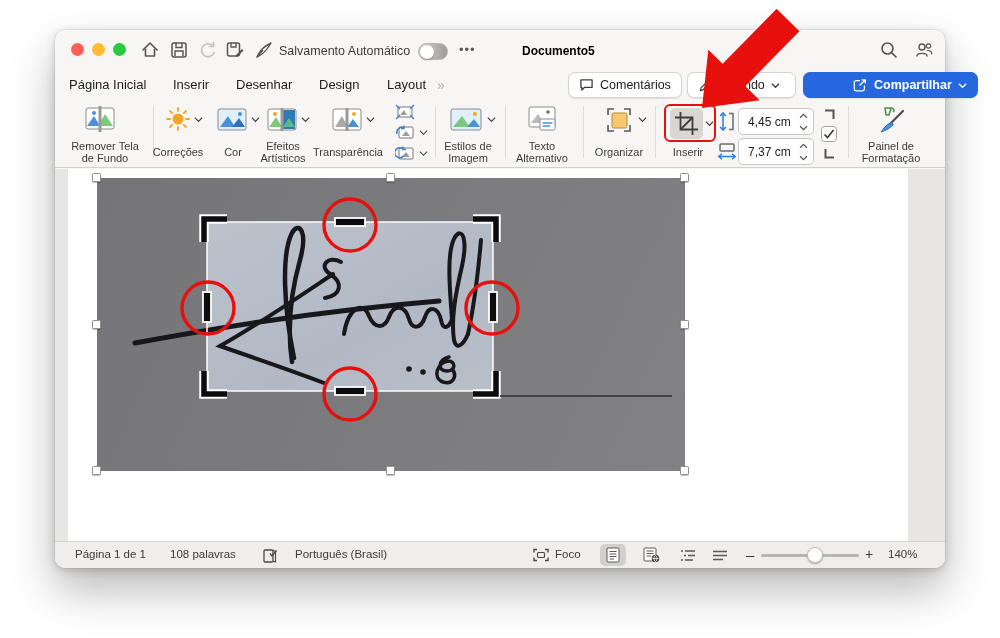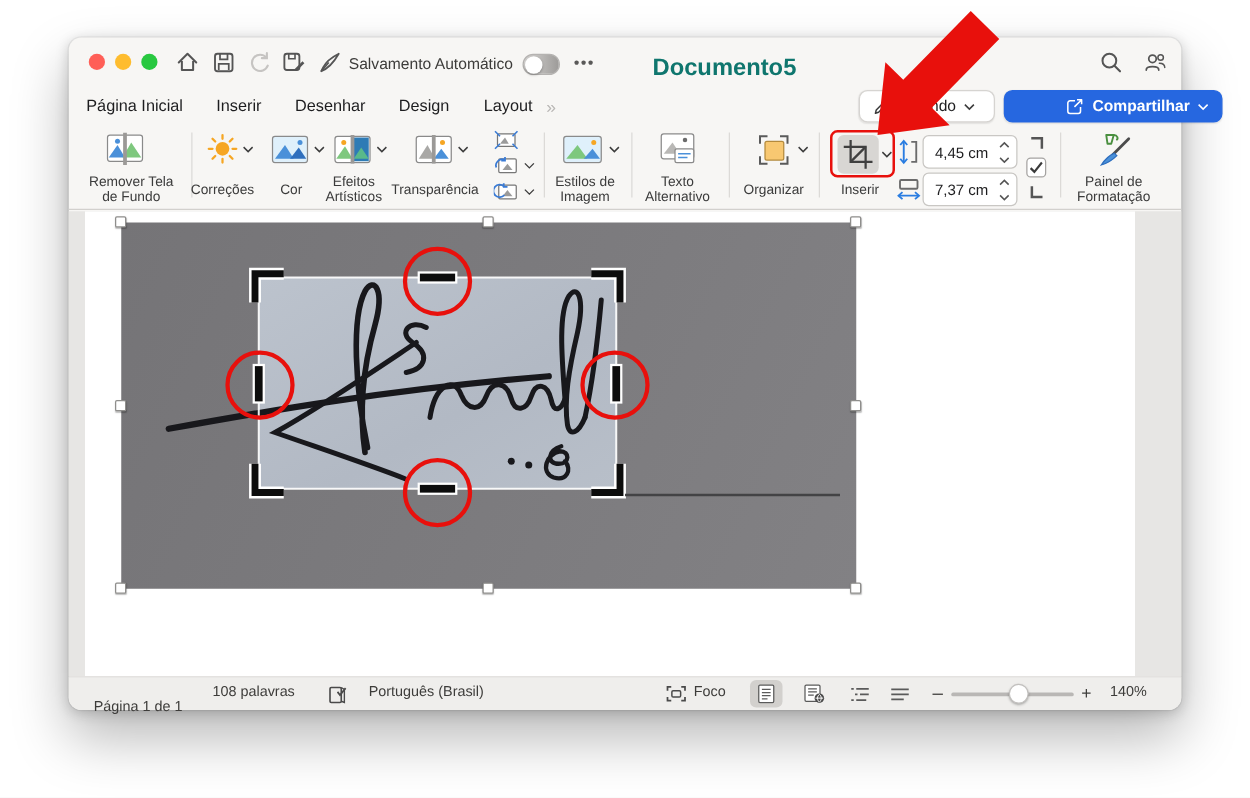--- a/index.html
+++ b/index.html
@@ -5,21 +5,21 @@
   * { margin:0; padding:0; box-sizing:border-box; }
   html,body { width:1000px; height:638px; background:#fff; font-family:"Liberation Sans","DejaVu Sans",sans-serif; -webkit-font-smoothing:antialiased; }
   .stage { position:relative; width:1000px; height:638px; background:#fff; overflow:hidden; }
   .window { position:absolute; left:55px; top:30px; width:890px; height:538px; background:#f7f6f4; border-radius:10px; box-shadow:0 22px 45px rgba(0,0,0,.28), 0 2px 10px rgba(0,0,0,.18), 0 0 0 1px rgba(0,0,0,.05); }
   .abs { position:absolute; }
   
   .titlebar { position:absolute; left:0; top:0; width:100%; height:42px; }
   .tl { position:absolute; top:13px; width:13px; height:13px; border-radius:50%; }
   .tbicon { position:absolute; top:10px; width:20px; height:20px; }
   .tb-label { position:absolute; top:14px; font-size:12.5px; color:#3d3c3a; }
-  .doc-title { position:absolute; top:14px; font-size:19px; font-weight:700; color:#0f766e;padding-left:32px; }
+  .doc-title { position:absolute; top:14px; font-size:12px; font-weight:700; color:#000000;padding-left:32px; }
   .toggle { position:absolute; top:13px; width:30px; height:17px; border-radius:9px; background:linear-gradient(90deg,#d8d6d4,#9d9b99); border:1px solid #b5b3b1; }
   .toggle .knob { position:absolute; left:0.5px; top:0.5px; width:14px; height:14px; background:#fff; border-radius:50%; box-shadow:0 1px 2px rgba(0,0,0,.3); }
   .dots { position:absolute; top:12px; font-size:13px; letter-spacing:1px; color:#5a5958; }
   
   .tabrow { position:absolute; left:0; top:42px; width:100%; height:28px; }
   .tab { position:absolute; top:5px; font-size:13px; color:#1d1d1f; cursor:default; }
   .tab-ovf { position:absolute; top:5px; font-size:14px; color:#b9b7b5; letter-spacing:-2px; }
   .pill { position:absolute; top:0; height:26px; background:#fff; border:1px solid #d6d4d1; border-radius:7px; display:flex; align-items:center; gap:6px; padding:0 10px; font-size:12.5px; color:#1d1d1f; box-shadow:0 0.5px 1px rgba(0,0,0,.08); }
   .pill-blue { background:#2667e0; border-color:#2667e0; color:#fff; }
   
@@ -105,20 +105,26 @@
     </div>
 
     <div class="tabrow">
       <span class="tab" style="left:14px;">Página Inicial</span>
       <span class="tab" style="left:118px;">Inserir</span>
       <span class="tab" style="left:181px;">Desenhar</span>
       <span class="tab" style="left:264px;">Design</span>
       <span class="tab" style="left:332px;">Layout</span>
       <span class="tab-ovf" style="left:382px;">»</span>
 
+      <div class="pill" style="left:513px;">
+        <svg width="15" height="14" viewBox="0 0 16 15">
+            <path d="M2 2 h12 v8 h-8 l-3 3 v-3 h-1 Z" fill="none" stroke="#3c3c3c" stroke-width="1.4" stroke-linejoin="round"></path>
+          </svg>
+        <span>Comentários</span>
+      </div>
       <div class="pill" style="left:632px;width:109px;">
         <svg width="15" height="15" viewBox="0 0 16 16">
             <path d="M2.5 13.5 L3.2 10.6 L11 2.8 A1.4 1.4 0 0 1 13 4.8 L5.2 12.6 Z" fill="none" stroke="#3c3c3c" stroke-width="1.3" stroke-linejoin="round"></path>
           </svg>
         <span style="margin-left:18px;">ando</span>
         <svg class="chev" viewBox="0 0 10 7">
             <polyline points="1,1.5 5,5.5 9,1.5" fill="none" stroke="#3c3c3c" stroke-width="1.4"></polyline>
           </svg>
       </div>
       <div class="pill pill-blue" style="left:748px;font-weight:600;padding-left:48px;">
@@ -413,21 +419,21 @@
           <div class="selhandle" style="left:-5px;top:142px;"></div>
           <div class="selhandle" style="left:583px;top:142px;"></div>
           <div class="selhandle" style="left:-5px;top:288px;"></div>
           <div class="selhandle" style="left:289px;top:288px;"></div>
           <div class="selhandle" style="left:583px;top:288px;"></div>
         </div>
       </div>
     </div>
 
     <div class="statusbar">
-      <span class="st" style="left:20px;margin-top:12px;">Página 1 de 1</span>
+      <span class="st" style="left:20px;">Página 1 de 1</span>
       <span class="st" style="left:115px;">108 palavras</span>
       <svg class="abs" style="left:207px;top:6px;" width="17" height="16" viewBox="0 0 17 16">
           <rect x="2" y="2" width="9" height="12" rx="1" fill="none" stroke="#4a4a4a" stroke-width="1.3"></rect>
           <path d="M11 2 L13.5 3.5 V14 L11 13" fill="none" stroke="#4a4a4a" stroke-width="1.1"></path>
           <polyline points="8,5.5 10,8 14.5,2.5" fill="none" stroke="#4a4a4a" stroke-width="1.4"></polyline>
         </svg>
       <span class="st" style="left:240px;">Português (Brasil)</span>
 
       <svg class="abs" style="left:477px;top:6px;" width="18" height="14" viewBox="0 0 18 14">
           <path d="M5 1.5 H2 V4.5 M13 1.5 H16 V4.5 M5 12.5 H2 V9.5 M13 12.5 H16 V9.5" fill="none" stroke="#4a4a4a" stroke-width="1.4"></path>

